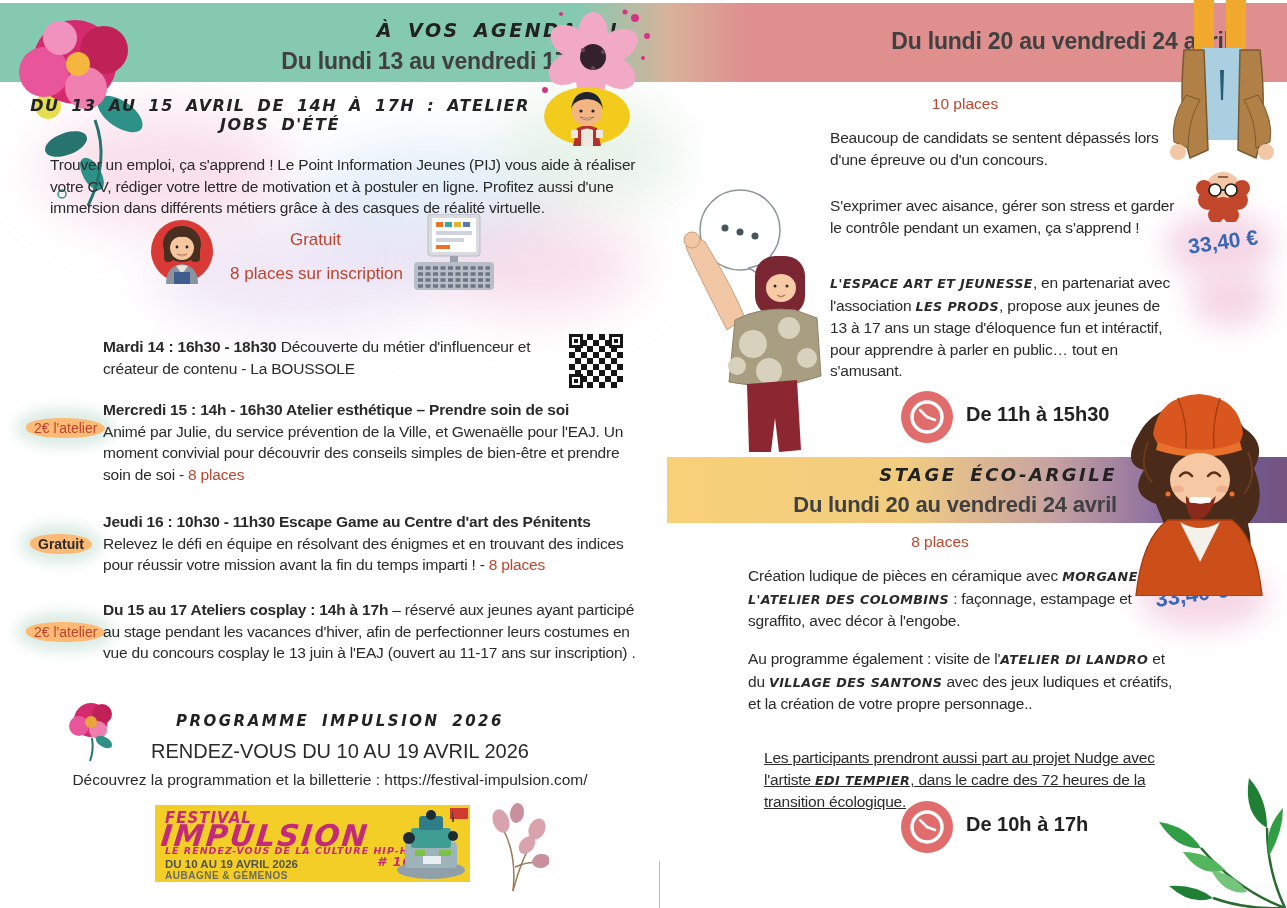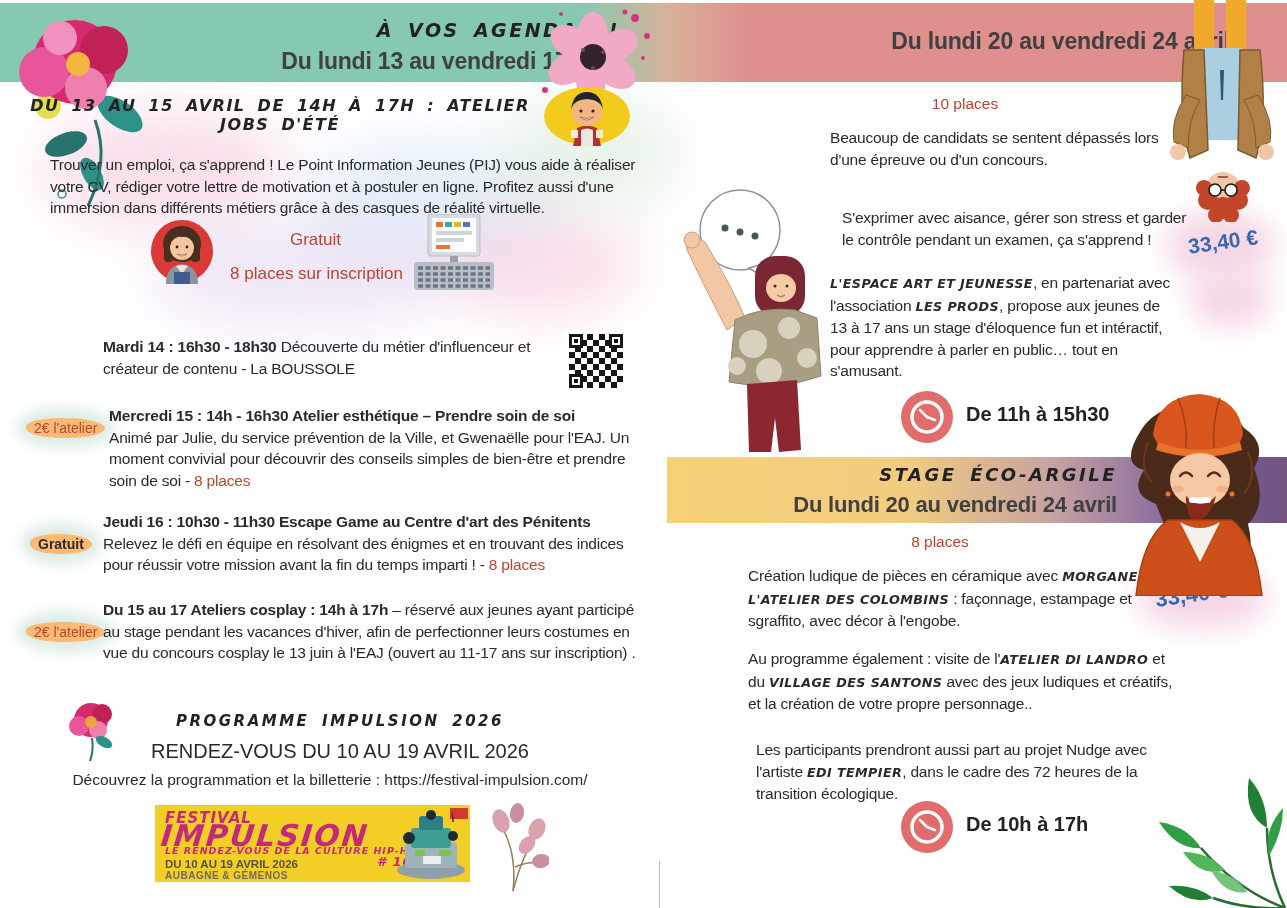--- a/index.html
+++ b/index.html
@@ -170,21 +170,21 @@
     <b>Mardi 14 :  16h30 - 18h30</b><span> Découverte du métier d'influenceur et créateur de contenu - La BOUSSOLE</span>
   </p>
   <div class="qr">
     <div class="mods"></div>
     <div class="finder" style="left:4px;top:4px;"></div>
     <div class="finder" style="right:4px;top:4px;"></div>
     <div class="finder" style="left:4px;bottom:4px;"></div>
   </div>
 
   <div class="lbl lbl-red" style="left:26px;top:402px;">2€ l'atelier</div>
-  <p class="par abs" style="left:103px;top:399px;width:548px;margin:6px;">
+  <p class="par abs" style="left:103px;top:399px;width:548px;margin:0;">
     <b class="block">Mercredi 15 :  14h - 16h30 Atelier esthétique – Prendre soin de soi</b><span>Animé par Julie, du service prévention de la Ville, et Gwenaëlle pour l'EAJ. Un moment convivial pour découvrir des conseils simples de bien-être et prendre soin de soi - </span><span class="red">8 places</span>
   </p>
 
   <div class="lbl lbl-dark" style="left:30px;top:518px;">Gratuit</div>
   <p class="par abs" style="left:103px;top:511px;width:548px;margin:0;">
     <b class="block">Jeudi 16 : 10h30 - 11h30 Escape Game au  Centre d'art des Pénitents</b><span>Relevez le défi en équipe en résolvant des énigmes et en trouvant des indices pour réussir votre mission avant la fin du temps imparti ! - </span><span class="red">8 places</span>
   </p>
 
   <div class="lbl lbl-red" style="left:26px;top:606px;">2€ l'atelier</div>
   <p class="par abs" style="left:103px;top:599px;width:548px;margin:0;">
@@ -268,21 +268,21 @@
     </g>
     <circle cx="47" cy="190" r="6" fill="#fff" stroke="#1a1a1a" stroke-width="1.6"></circle>
     <circle cx="63" cy="190" r="6" fill="#fff" stroke="#1a1a1a" stroke-width="1.6"></circle>
     <line x1="53" y1="190" x2="57" y2="190" stroke="#1a1a1a" stroke-width="1.6"></line>
     <line x1="50" y1="177" x2="60" y2="177" stroke="#7a4a30" stroke-width="1.6"></line>
   </svg>
 
   <div class="places-line abs" style="left:770px;top:95px;width:390px;">10 places</div>
 
   <p class="par abs" style="left:830px;top:127px;width:345px;margin:0;">Beaucoup de candidats se sentent dépassés lors d'une épreuve ou d'un concours.</p>
-  <p class="par abs" style="left:830px;top:195px;width:345px;margin:12px;">S'exprimer avec aisance, gérer son stress et garder le contrôle pendant un examen, ça s'apprend !</p>
+  <p class="par abs" style="left:830px;top:195px;width:345px;margin:0;">S'exprimer avec aisance, gérer son stress et garder le contrôle pendant un examen, ça s'apprend !</p>
   <p class="par abs" style="left:830px;top:272px;width:345px;margin:0;"><span class="comic-inline">L'ESPACE ART ET JEUNESSE</span><span>, en partenariat avec l'association </span><span class="comic-inline">LES PRODS</span><span>, propose aux jeunes de 13 à 17 ans un stage d'éloquence fun et intéractif, pour apprendre à parler en public… tout en s'amusant.</span></p>
 
   <svg class="abs" style="left:665px;top:178px;z-index:5;" width="175" height="285" viewBox="0 0 175 285">
     <circle cx="75" cy="52" r="40" fill="#fff" stroke="#8a9598" stroke-width="1.5"></circle>
     <path d="M98 86 L106 104 L84 90 Z" fill="#fff" stroke="#8a9598" stroke-width="1.5"></path>
     <circle cx="60" cy="50" r="3.5" fill="#45565a"></circle>
       <circle cx="75" cy="54" r="3.5" fill="#45565a"></circle>
       <circle cx="90" cy="58" r="3.5" fill="#45565a"></circle>
     <path d="M22 72 Q18 56 30 58 L40 64 Q68 110 80 140 L62 152 Q40 110 22 72 Z" fill="#f2c7a5" stroke="#caa07f" stroke-width="1"></path>
     <circle cx="27" cy="62" r="8" fill="#f2c7a5" stroke="#caa07f" stroke-width="1"></circle>
@@ -339,21 +339,21 @@
     <path d="M8 224 Q14 166 40 148 L104 148 Q128 166 134 224 Z" fill="#cc4f1a" stroke="#a83d12" stroke-width="1.5"></path>
     <path d="M52 150 L72 190 L92 150 Q72 162 52 150 Z" fill="#f4f1ea"></path>
   </svg>
 
   <div class="places-line abs" style="left:740px;top:533px;width:400px;">8 places</div>
 
   <p class="par abs" style="left:748px;top:565px;width:437px;margin:0;"><span>Création ludique de pièces en céramique avec </span><span class="comic-inline">MORGANE</span><span> de </span><span class="comic-inline">L'ATELIER DES COLOMBINS</span><span> : façonnage, estampage et sgraffito, avec décor à l'engobe.</span></p>
 
   <p class="par abs" style="left:748px;top:648px;width:437px;margin:0;"><span>Au programme également : visite de l'</span><span class="comic-inline">ATELIER DI LANDRO</span><span> et du </span><span class="comic-inline">VILLAGE DES SANTONS</span><span> avec des jeux ludiques et créatifs, et la création de votre propre personnage..</span></p>
 
-  <p class="par abs" style="left:748px;top:731px;width:437px;margin:8px;"><span>Les participants prendront aussi part au projet Nudge avec l'artiste </span><span class="comic-inline">EDI TEMPIER</span><span>, dans le cadre des 72 heures de la transition écologique.</span></p>
+  <p class="par abs" style="left:748px;top:731px;width:437px;margin:16px;text-decoration:underline;"><span>Les participants prendront aussi part au projet Nudge avec l'artiste </span><span class="comic-inline">EDI TEMPIER</span><span>, dans le cadre des 72 heures de la transition écologique.</span></p>
 
   <div class="price abs" style="left:1155px;top:582px;font-size:22px;">33,40 €</div>
 
   <svg class="clock" style="left:900px;top:800px;" viewBox="0 0 54 54">
     <circle cx="27" cy="27" r="26" fill="#e06c6c"></circle>
     <circle cx="27" cy="27" r="15" fill="none" stroke="#fff" stroke-width="3.5"></circle>
     <line x1="27" y1="27" x2="20" y2="20" stroke="#fff" stroke-width="2.5" stroke-linecap="round"></line>
     <line x1="27" y1="27" x2="35" y2="30" stroke="#fff" stroke-width="2.5" stroke-linecap="round"></line>
   </svg>
   <div class="time-label abs" style="left:966px;top:813px;">De 10h à 17h</div>

